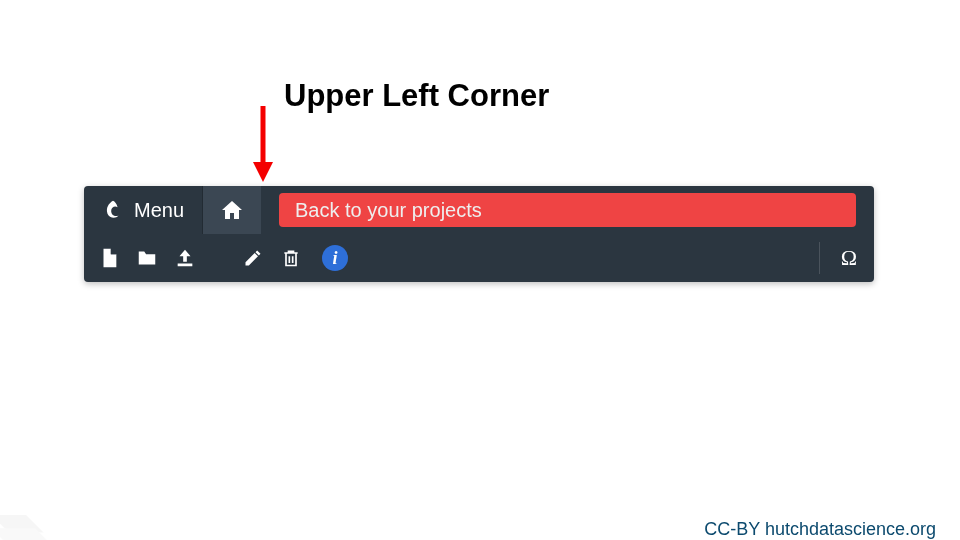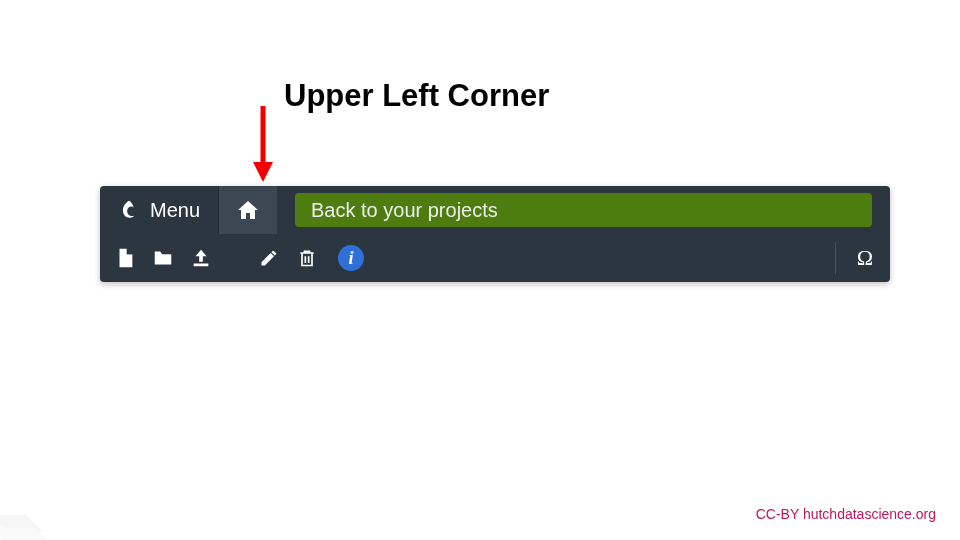--- a/index.html
+++ b/index.html
@@ -23,21 +23,21 @@
     position: absolute;
     top: 104px;
     left: 248px;
     width: 30px;
     height: 80px;
     pointer-events: none;
   }
   .toolbar {
     position: absolute;
     top: 186px;
-    left: 100px;
+    left: 84px;
     width: 790px;
     background: #2b3640;
     border-radius: 4px;
     box-shadow: 0 2px 6px rgba(0,0,0,0.25);
   }
   .toolbar-row1 {
     display: flex;
     align-items: stretch;
     height: 48px;
   }
@@ -57,21 +57,21 @@
     justify-content: center;
     width: 58px;
     background: #3b4753;
     cursor: pointer;
   }
   .tooltip {
     margin-left: 18px;
     margin-top: 7px;
     margin-bottom: 7px;
     flex: 1;
-    background: #4d7c0f;
+    background: #ef4444;
     color: #eee;
     font-size: 20px;
     display: flex;
     align-items: center;
     padding: 0 16px;
     border-radius: 4px;
     margin-right: 18px;
     height: 34px;
     align-self: center;
   }
@@ -139,24 +139,24 @@
   .omega-btn {
     color: #fff;
     font-size: 22px;
     font-family: Georgia, serif;
     width: 30px;
     text-align: center;
     cursor: pointer;
   }
   .attribution {
     position: absolute;
-    bottom: 18px;
+    bottom: 0;
     right: 24px;
-    font-size: 14px;
-    color: #be185d;
+    font-size: 18px;
+    color: #0c4a6e;
   }
   .corner-deco {
     position: absolute;
     left: -10px;
     bottom: -10px;
     width: 90px;
     height: 70px;
     opacity: 0.15;
     pointer-events: none;
   }

